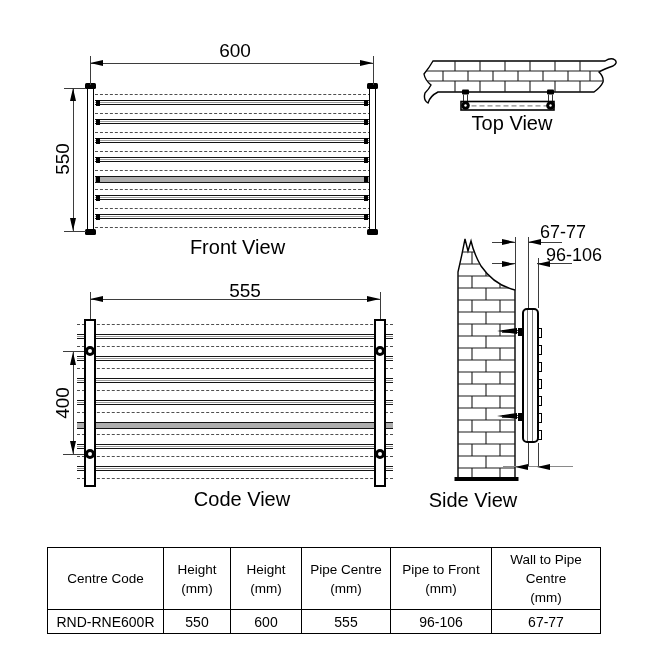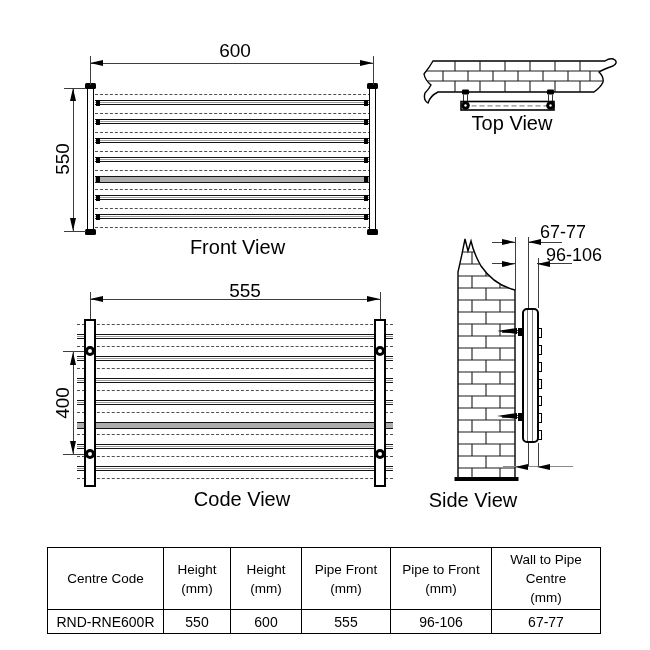--- a/index.html
+++ b/index.html
@@ -265,21 +265,21 @@
           </th>
           <th>
             <div>Height</div>
             <div>(mm)</div>
           </th>
           <th>
             <div>Height</div>
             <div>(mm)</div>
           </th>
           <th>
-            <div>Pipe Front</div>
+            <div>Pipe Centre</div>
             <div>(mm)</div>
           </th>
           <th>
             <div>Pipe to Front</div>
             <div>(mm)</div>
           </th>
           <th>
             <div>Wall to Pipe</div>
             <div>Centre</div>
             <div>(mm)</div>

